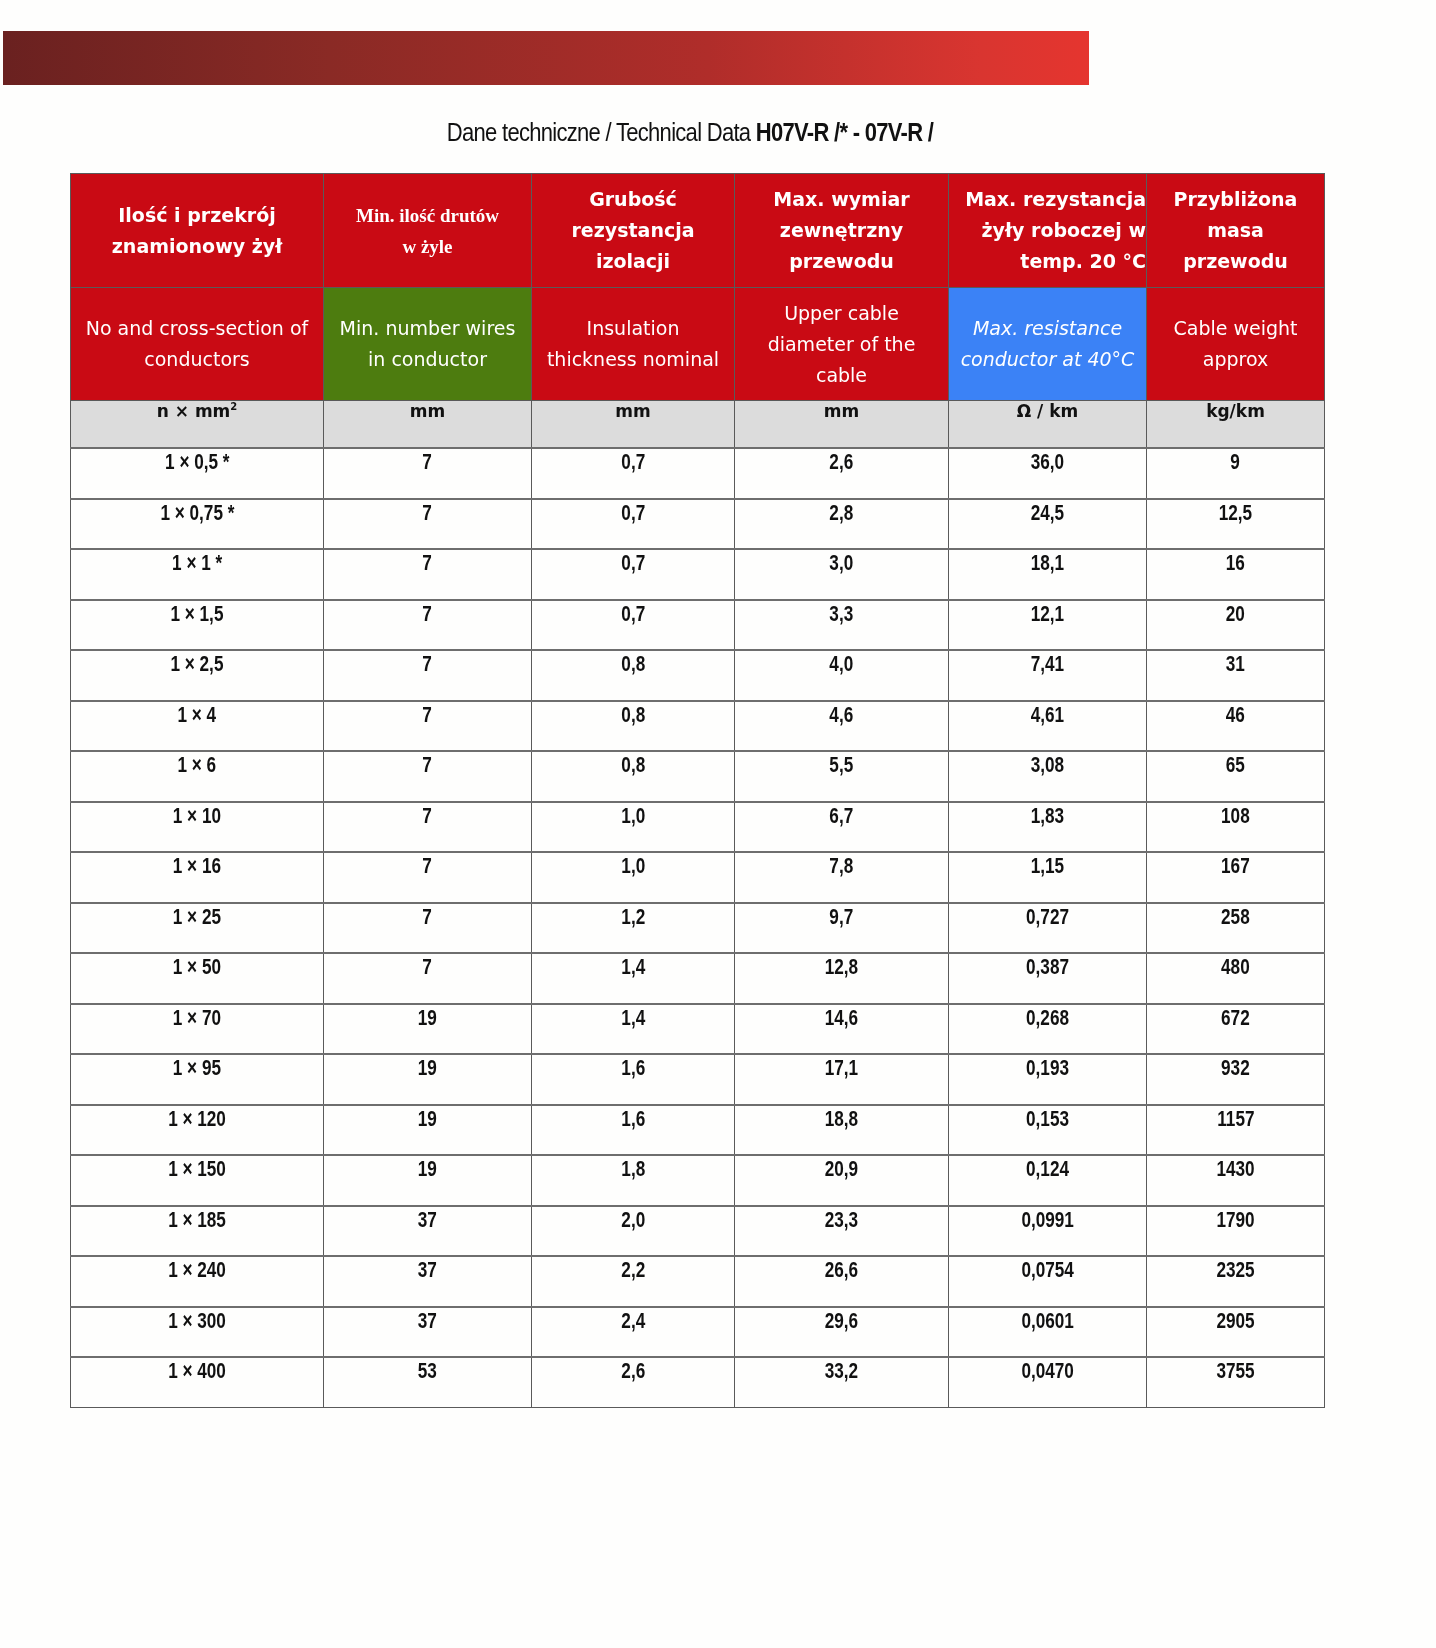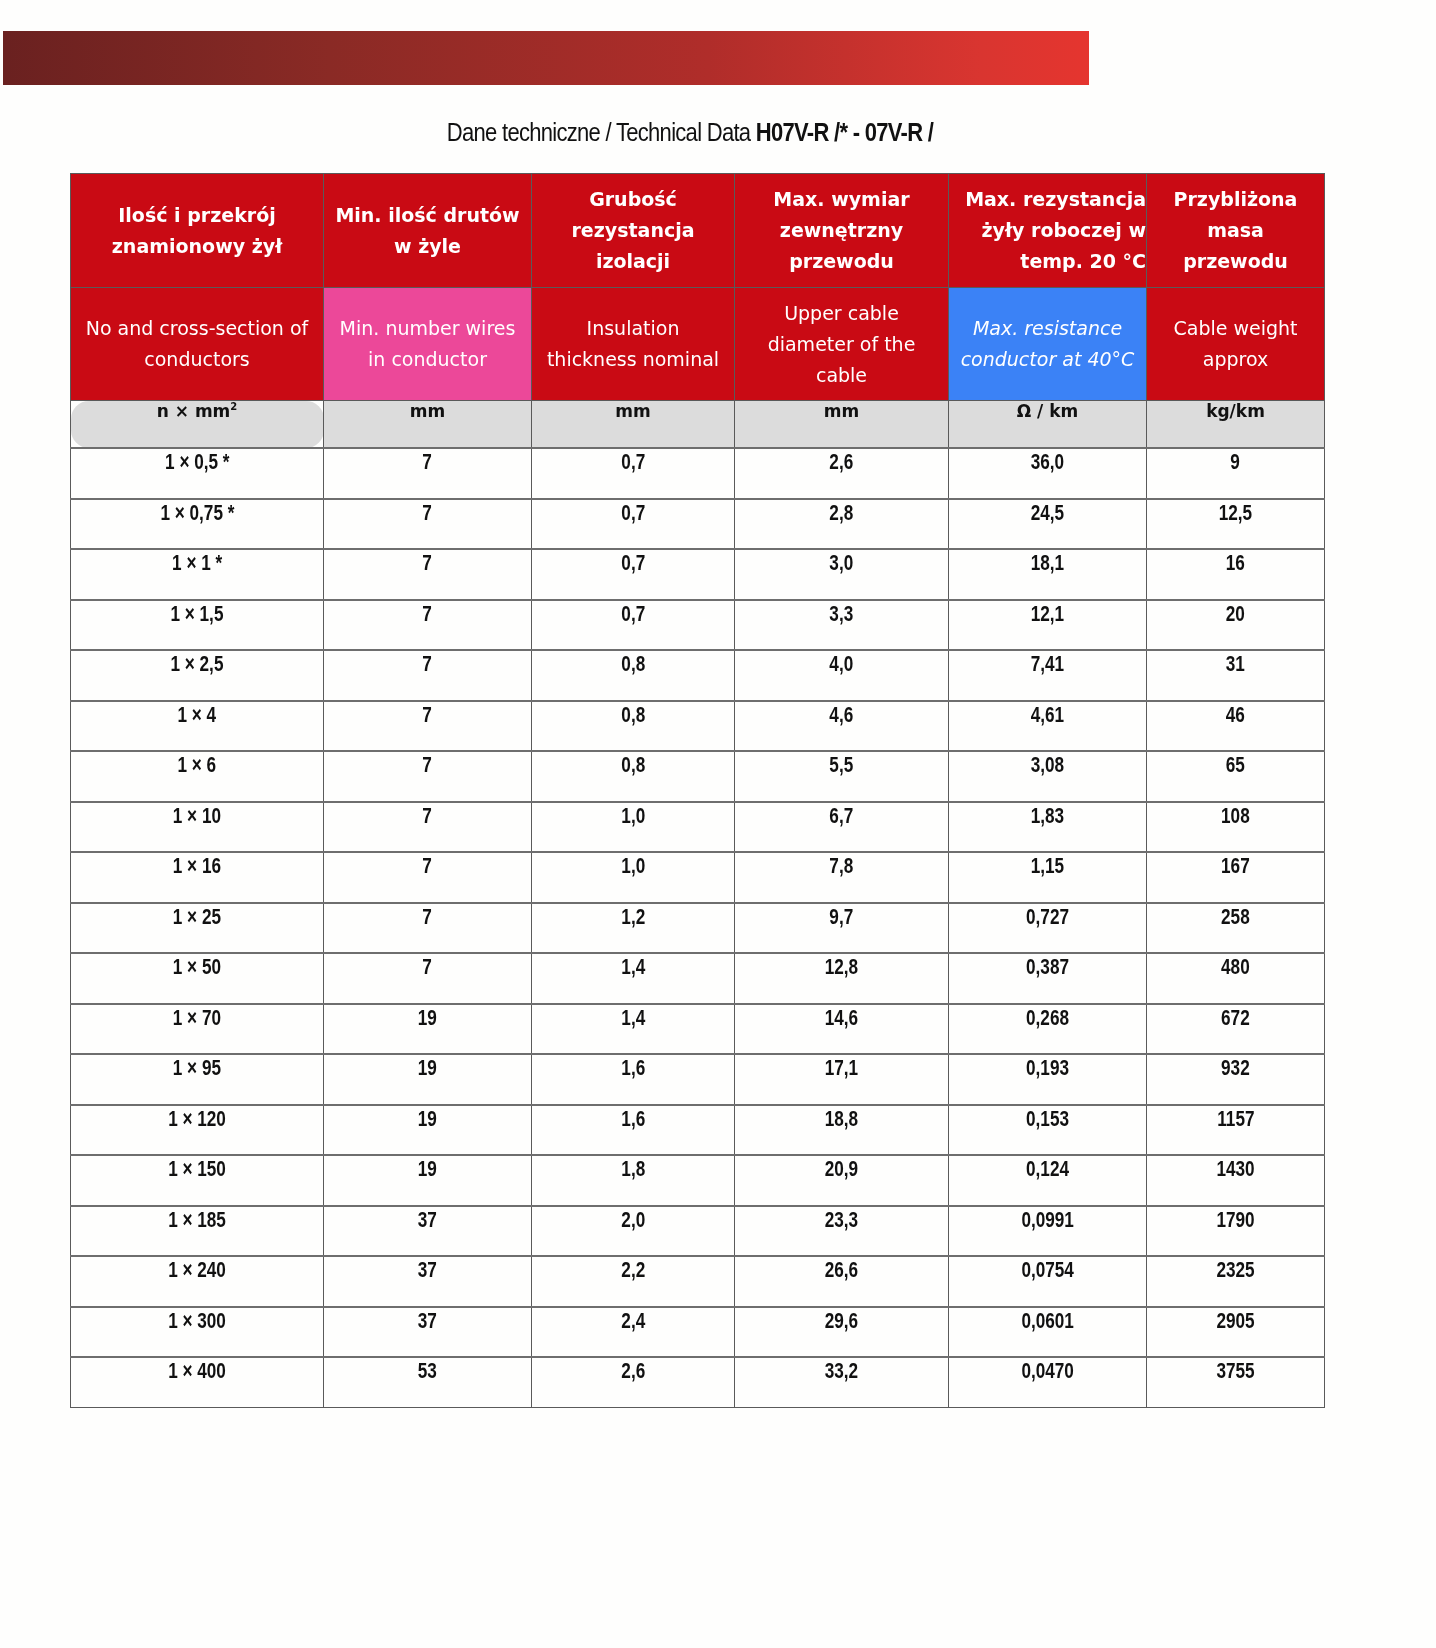--- a/index.html
+++ b/index.html
@@ -59,21 +59,21 @@
     <col style="width:214px">
       <col style="width:198px">
       <col style="width:178px">
   </colgroup>
   <thead>
     <tr class="hdr hdr1" id="hdr-pl">
         <th style="background: rgb(201, 10, 20);">
           <span>Ilość i przekrój</span>
           <span>znamionowy żył</span>
         </th>
-        <th style="background: rgb(201, 10, 20);">
+        <th style="background: rgb(201, 10, 20); font-family: Liberation Serif, serif;">
           <span>Min. ilość drutów</span>
           <span>w żyle</span>
         </th>
         <th style="background: rgb(201, 10, 20);">
           <span>Grubość</span>
           <span>rezystancja</span>
           <span>izolacji</span>
         </th>
         <th style="background: rgb(201, 10, 20);">
           <span>Max. wymiar</span>
@@ -89,21 +89,21 @@
           <span>Przybliżona</span>
           <span>masa</span>
           <span>przewodu</span>
         </th>
       </tr>
     <tr class="hdr hdr2" id="hdr-en">
         <th style="background: rgb(201, 10, 20);">
           <span>No and cross-section  of</span>
           <span>conductors</span>
         </th>
-        <th style="background: #ec4899;">
+        <th style="background: #4d7c0f;">
           <span>Min. number wires</span>
           <span>in conductor</span>
         </th>
         <th style="background: rgb(201, 10, 20);">
           <span>Insulation</span>
           <span>thickness nominal</span>
         </th>
         <th style="background: rgb(201, 10, 20);">
           <span>Upper cable</span>
           <span>diameter of the</span>
@@ -112,21 +112,21 @@
         <th style="background: #3b82f6; font-style: italic;">
           <span>Max. resistance</span>
           <span>conductor at 40°C</span>
         </th>
         <th style="background: rgb(201, 10, 20);">
           <span>Cable weight</span>
           <span>approx</span>
         </th>
       </tr>
     <tr class="units" id="units-row">
-        <td style="background: rgb(220, 220, 220); border-radius: 18px;"><span>n × mm</span><sup>2</sup></td>
+        <td style="background: rgb(220, 220, 220);"><span>n × mm</span><sup>2</sup></td>
         <td style="background: rgb(220, 220, 220);"><span>mm</span></td>
         <td style="background: rgb(220, 220, 220);"><span>mm</span></td>
         <td style="background: rgb(220, 220, 220);"><span>mm</span></td>
         <td style="background: rgb(220, 220, 220);"><span>Ω / km</span></td>
         <td style="background: rgb(220, 220, 220);"><span>kg/km</span></td>
       </tr>
   </thead>
   <tbody class="data" id="data-body">
       <tr>
         <td><span>1 × 0,5 *</span></td>

